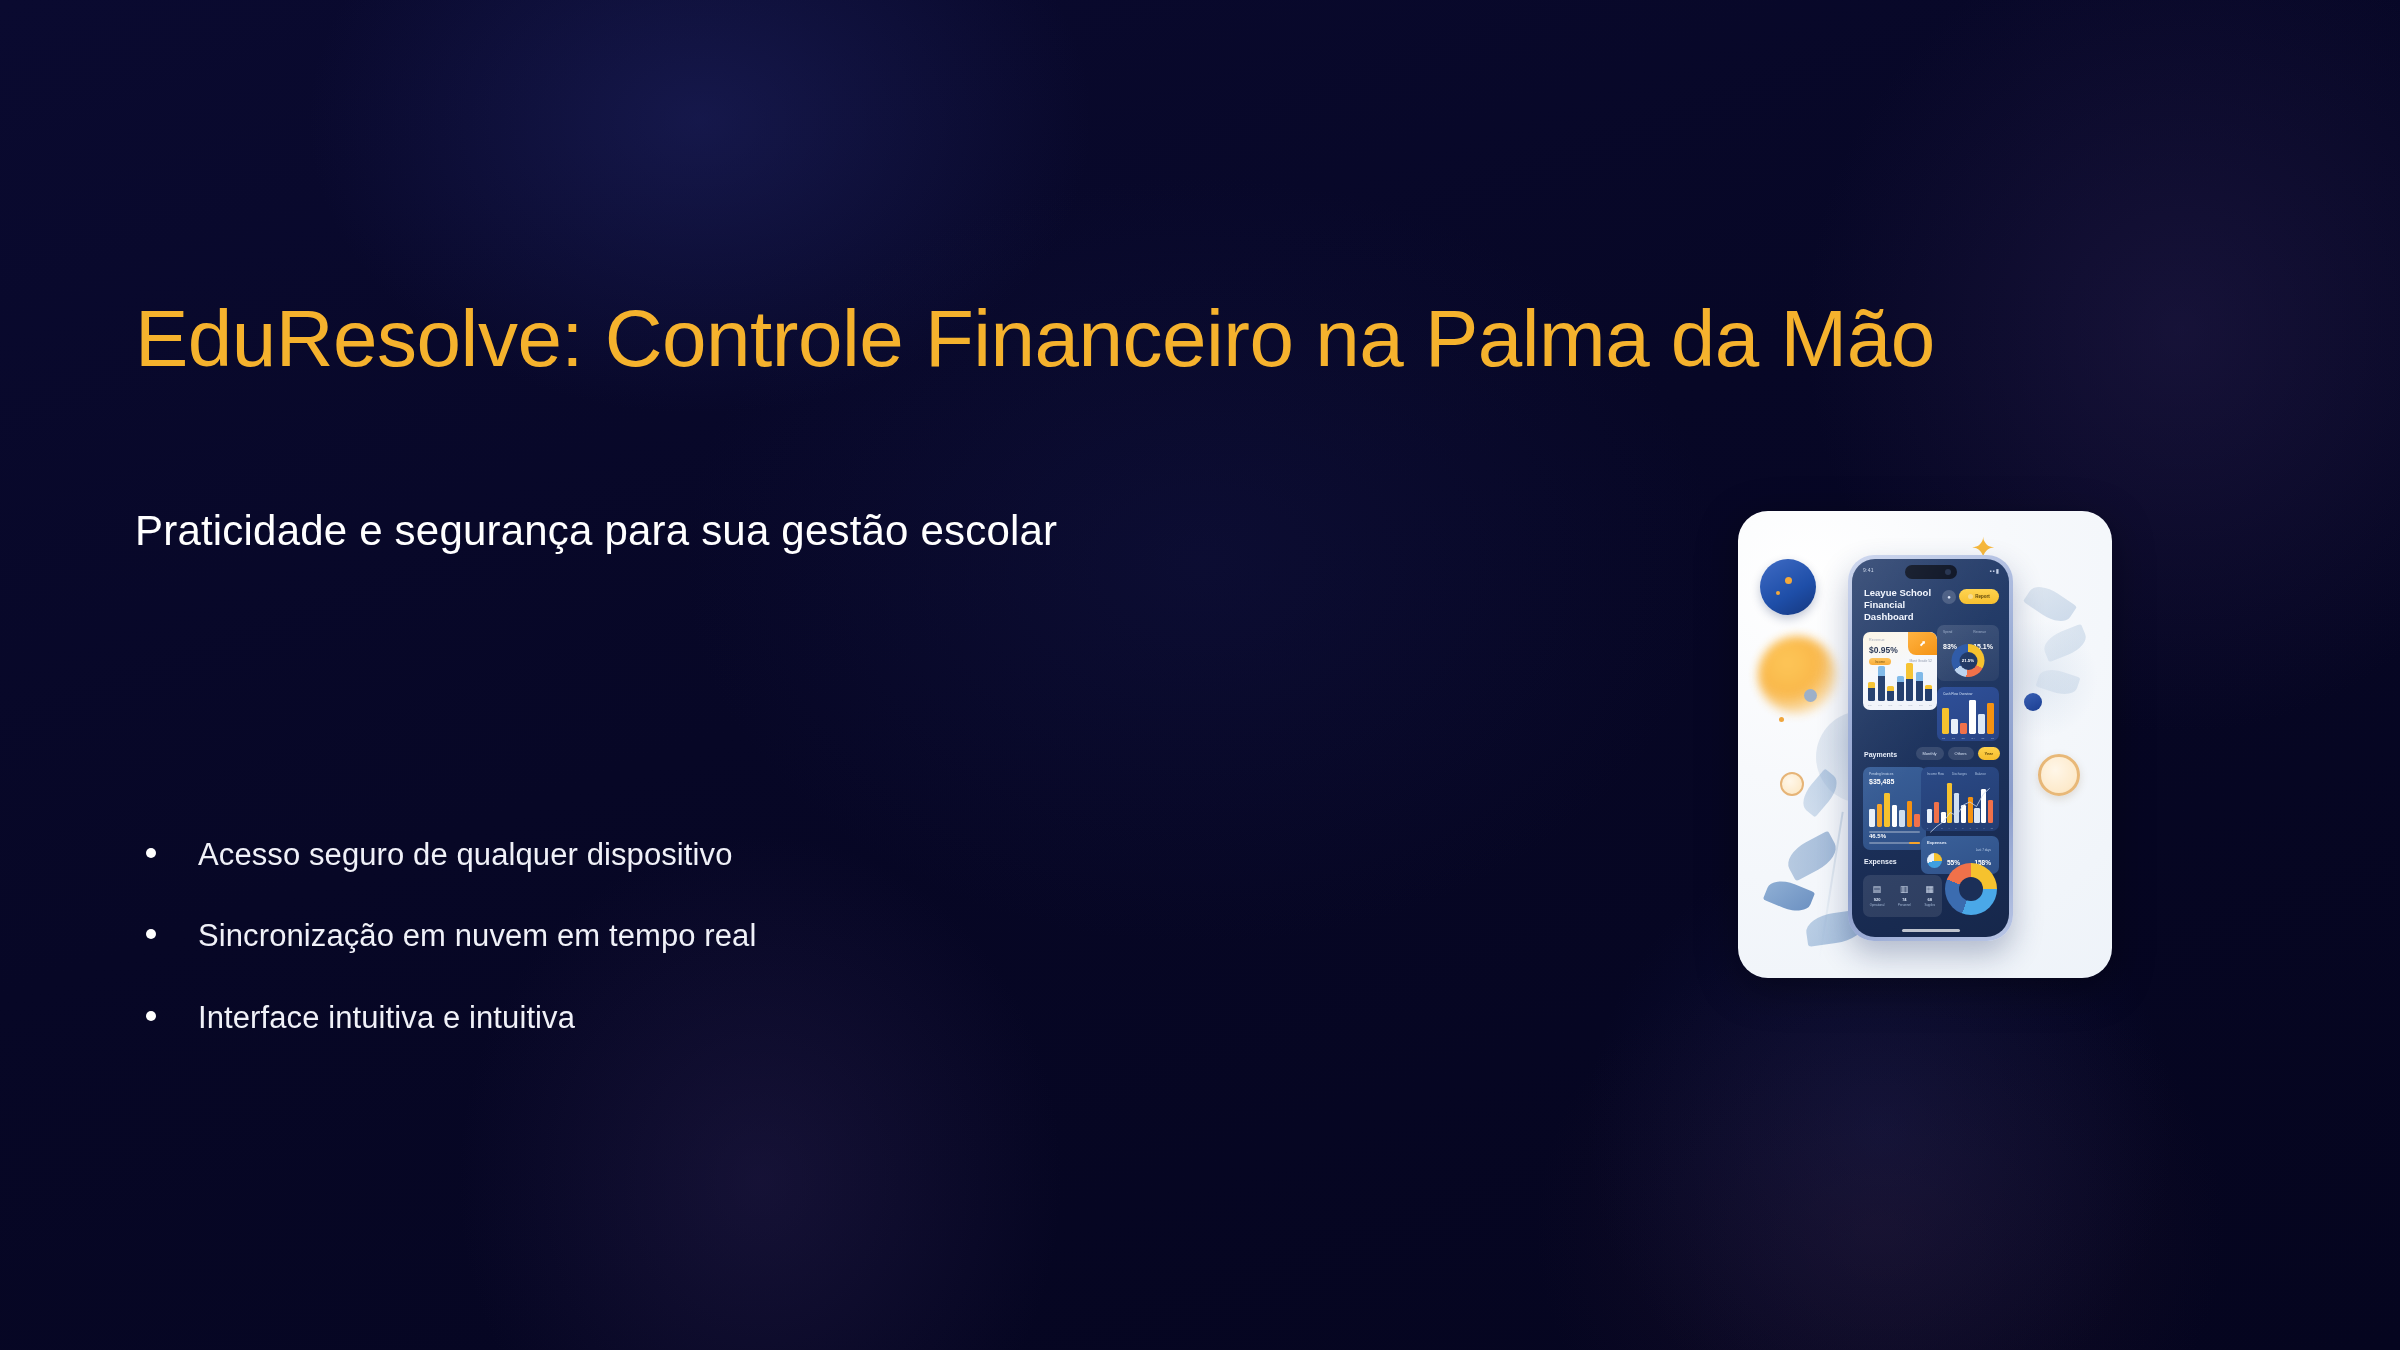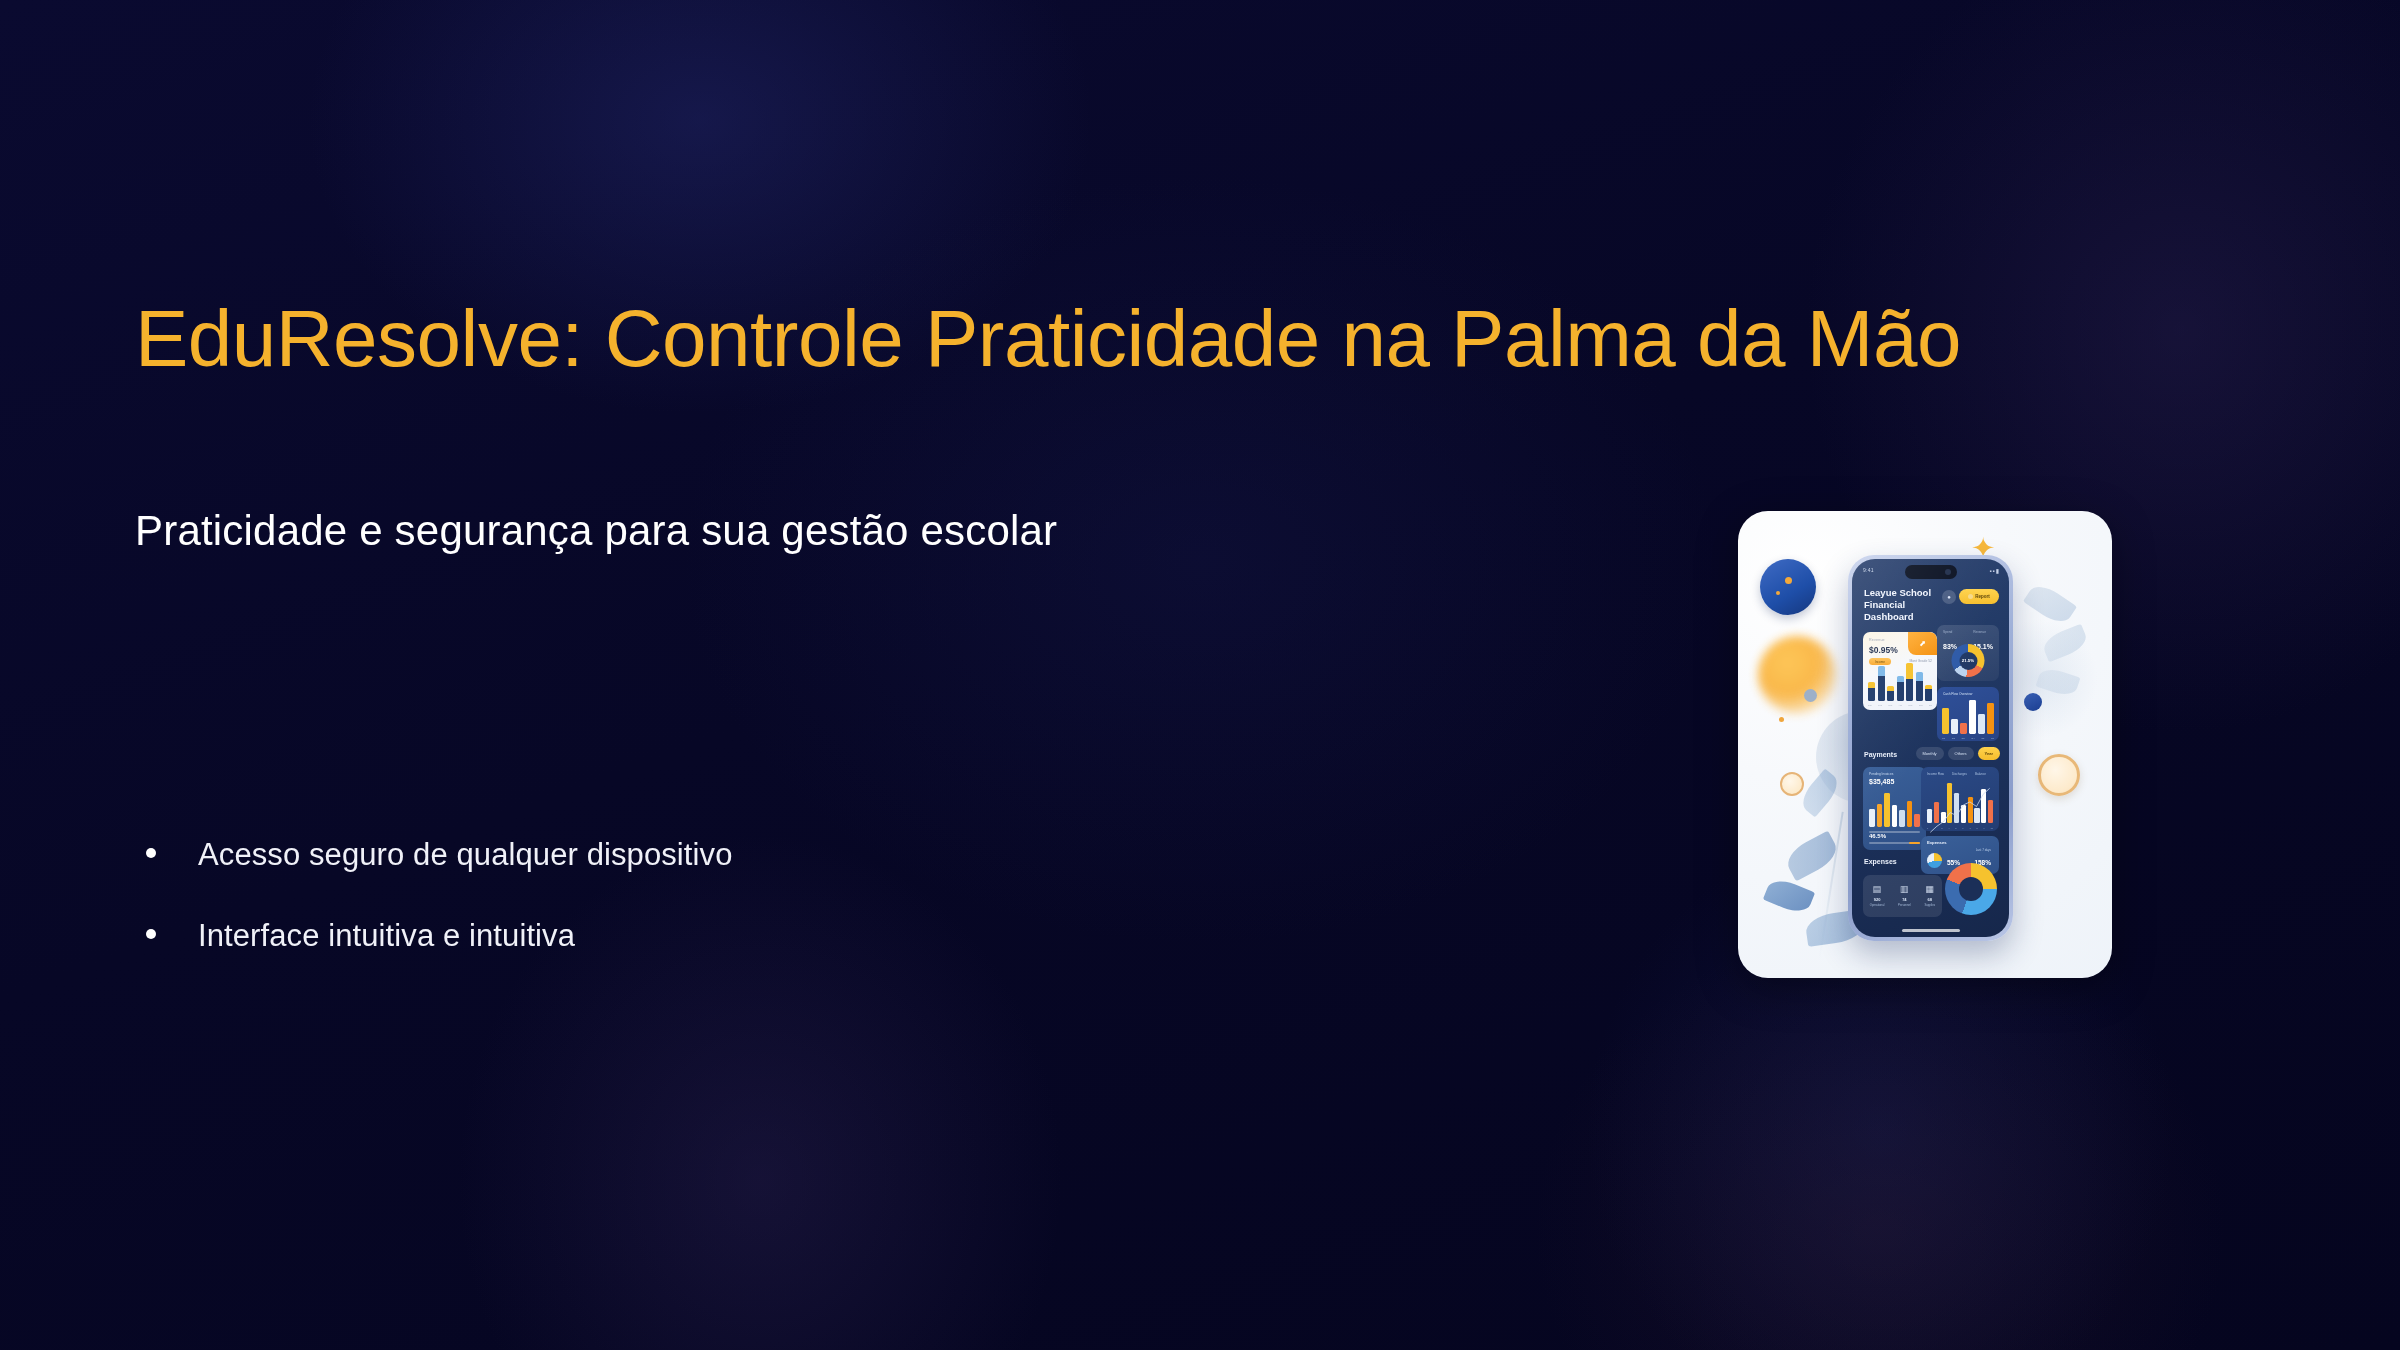--- a/index.html
+++ b/index.html
@@ -328,29 +328,33 @@
     width:58px; height:3px; border-radius:2px; background:rgba(255,255,255,.72);
   }
 </style>
 </head>
 <body>
 
 <div class="slide">
 
   <div class="content">
 
-    <h1 class="page-title">EduResolve: Controle Praticidade na Palma da Mão</h1>
+    <h1 class="page-title">EduResolve: Controle Financeiro na Palma da Mão</h1>
 
     <h2 class="subtitle">Praticidade e segurança para sua gestão escolar</h2>
 
 
     <ul class="bullets">
       <li class="bullet-item">
         <span class="bullet-dot"></span>
         <span>Acesso seguro de qualquer dispositivo</span>
+      </li>
+      <li class="bullet-item">
+        <span class="bullet-dot"></span>
+        <span>Sincronização em nuvem em tempo real</span>
       </li>
       <li class="bullet-item">
         <span class="bullet-dot"></span>
         <span>Interface intuitiva e intuitiva</span>
       </li>
     </ul>
   </div>
 
   <div class="illustration">
 

